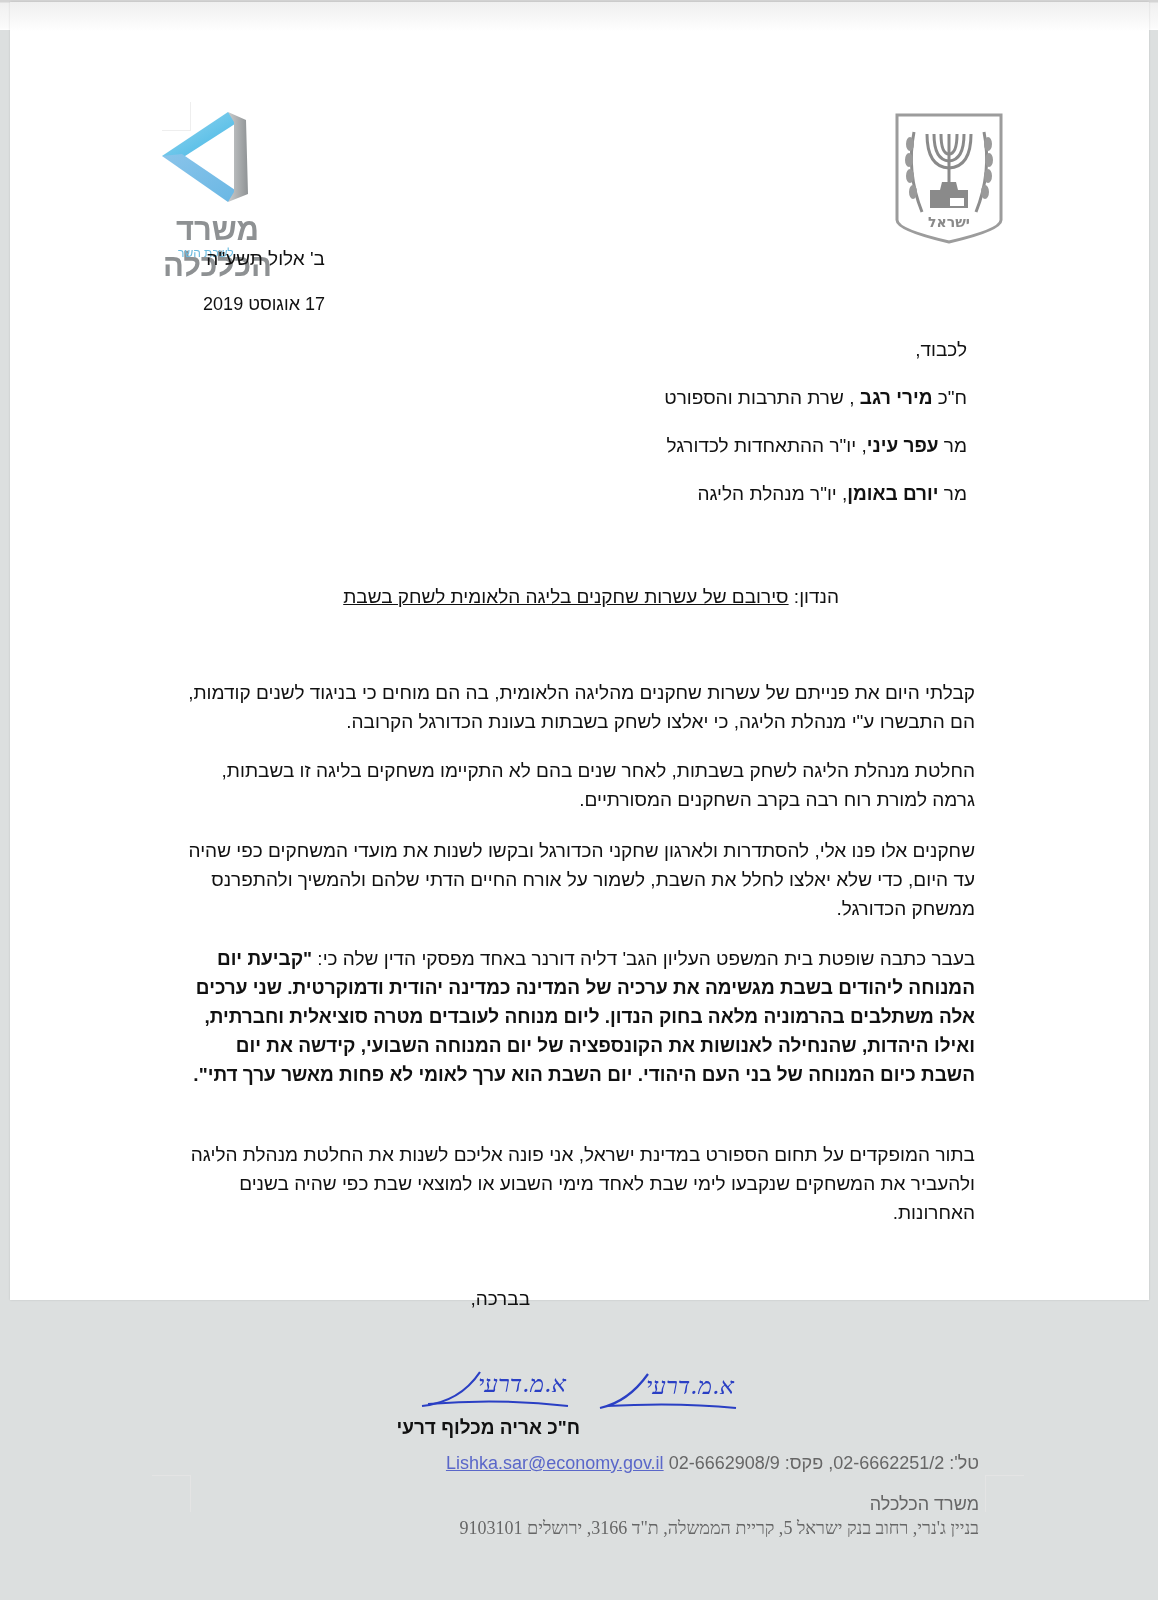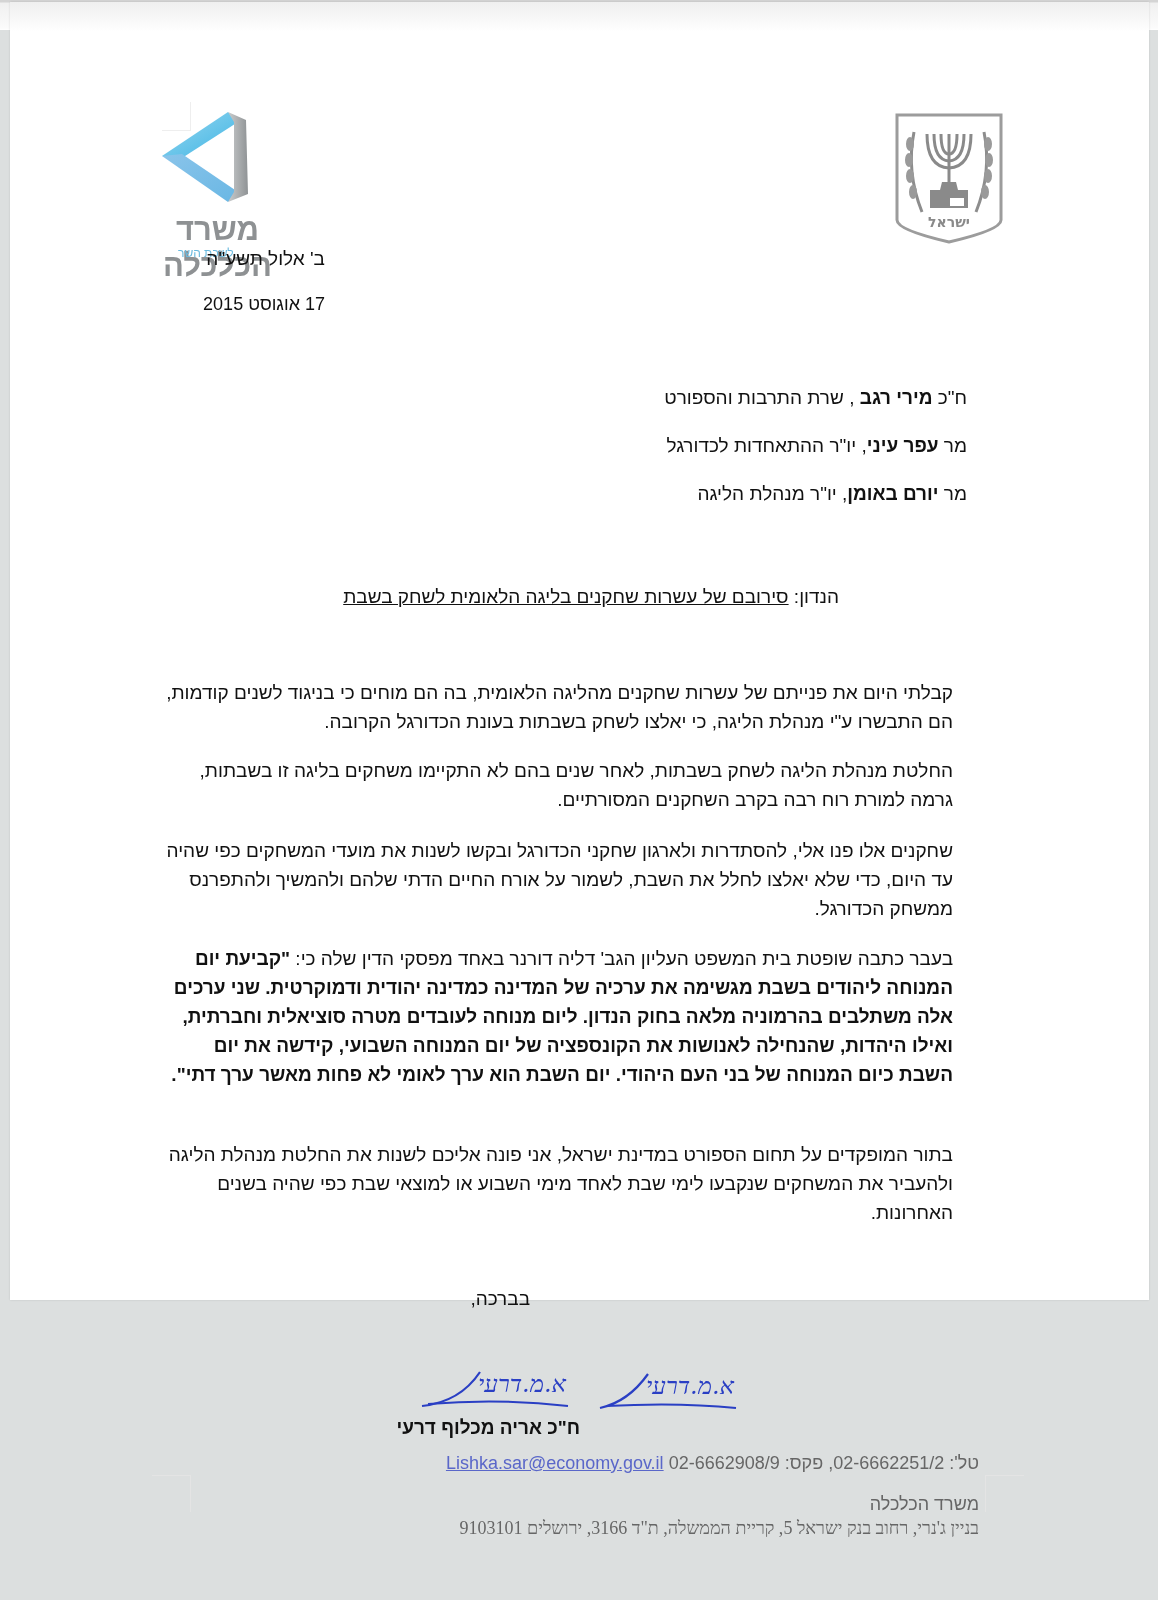--- a/index.html
+++ b/index.html
@@ -35,21 +35,21 @@
     .r1 { top: 337px; }
     .r2 { top: 385px; }
     .r3 { top: 433px; }
     .r4 { top: 481px; }
     b { font-weight: bold; }
 
     .subject { right: 310px; top: 576px; font-size: 19px; white-space: nowrap; margin-top: 8px; }
     .subject .u { text-decoration: underline; }
 
     .body-text {
-      right: 196px; width: 795px; font-size: 19px; line-height: 29px;
+      right: 174px; width: 795px; font-size: 19px; line-height: 29px;
     }
     .p1 { top: 676px; }
     .p2 { top: 754px; }
     .p3 { top: 834px; }
     .p4 { top: 942px; }
     .p5 { top: 1138px; }
     .p4 .q { font-weight: bold; }
 
     .closing { left: 410px; top: 1286px; width: 110px; font-size: 19px; }
     .sig { position: absolute; }
@@ -122,22 +122,23 @@
       <path d="M40,22 Q40,48 55,49 Q70,48 70,22"></path>
       <path d="M47,22 Q47,42 55,42 Q63,42 63,22"></path>
     </g>
     <path d="M48,70 H62 L64,78 H46 Z" fill="#8a8a8a"></path>
     <rect x="36" y="78" width="38" height="18" fill="#8a8a8a"></rect>
     <rect x="56" y="86" width="14" height="8" fill="#fff"></rect>
     <text x="55" y="115" font-size="14" text-anchor="middle" fill="#8a8a8a" font-family="DejaVu Sans, sans-serif" font-weight="bold">ישראל</text>
   </svg>
 
   <div class="abs date-heb rtl">ב' אלול תשע"ה</div>
-  <div class="abs date-greg rtl">17 אוגוסט 2015</div>
+  <div class="abs date-greg rtl">17 אוגוסט 2019</div>
 
+  <div class="abs recip r1 rtl">לכבוד,</div>
   <div class="abs recip r2 rtl"><span>ח"כ </span><b>מירי רגב</b><span> , שרת התרבות והספורט</span></div>
   <div class="abs recip r3 rtl"><span>מר </span><b>עפר עיני</b><span>, יו"ר ההתאחדות לכדורגל</span></div>
   <div class="abs recip r4 rtl"><span>מר  </span><b>יורם באומן</b><span>, יו"ר מנהלת הליגה</span></div>
 
   <div class="abs subject rtl"><span>הנדון: </span><span class="u">סירובם של עשרות שחקנים בליגה הלאומית לשחק בשבת</span></div>
 
   <div class="abs body-text p1 rtl">קבלתי היום את פנייתם של עשרות שחקנים מהליגה הלאומית, בה הם מוחים כי בניגוד לשנים קודמות, הם התבשרו ע"י מנהלת הליגה, כי יאלצו לשחק בשבתות בעונת הכדורגל הקרובה.</div>
   <div class="abs body-text p2 rtl">החלטת מנהלת הליגה לשחק בשבתות, לאחר שנים בהם לא התקיימו משחקים בליגה זו בשבתות, גרמה למורת רוח רבה בקרב השחקנים המסורתיים.</div>
   <div class="abs body-text p3 rtl">שחקנים אלו פנו אלי, להסתדרות ולארגון שחקני הכדורגל ובקשו לשנות את מועדי המשחקים כפי שהיה עד היום, כדי שלא יאלצו לחלל את השבת, לשמור על אורח החיים הדתי שלהם ולהמשיך ולהתפרנס ממשחק הכדורגל.</div>
   <div class="abs body-text p4 rtl"><span>בעבר כתבה שופטת בית המשפט העליון הגב' דליה דורנר באחד מפסקי הדין שלה כי: </span><span class="q">"קביעת יום המנוחה ליהודים בשבת מגשימה את ערכיה של המדינה כמדינה יהודית ודמוקרטית. שני ערכים אלה משתלבים בהרמוניה מלאה בחוק הנדון. ליום מנוחה לעובדים מטרה סוציאלית וחברתית, ואילו היהדות, שהנחילה לאנושות את הקונספציה של יום המנוחה השבועי, קידשה את יום השבת כיום המנוחה של בני העם היהודי. יום השבת הוא ערך לאומי לא פחות מאשר ערך דתי".</span></div>

